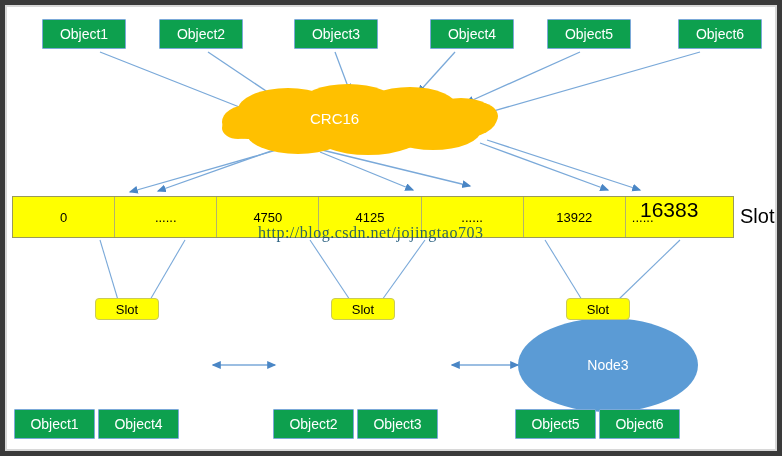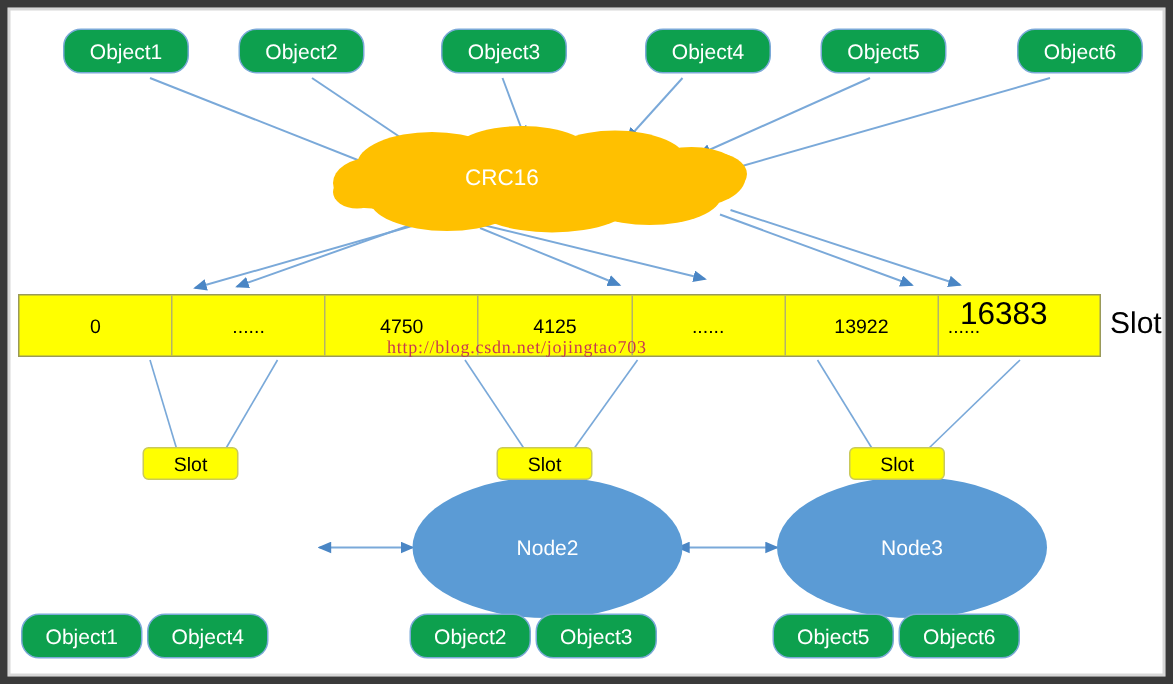--- a/index.html
+++ b/index.html
@@ -29,21 +29,21 @@
     z-index:0;
   }
 
   .layer{ position:absolute; left:0; top:0; width:782px; height:456px; z-index:5;}
 
   
   .objbox{
     position:absolute;
     background:#0da04e;
     border:1px solid #7ba9d8;
-    border-radius:12px;
+    border-radius:1px;
     color:#ffffff;
     font-size:14px;
     display:flex; align-items:center; justify-content:center;
     box-sizing:border-box;
     z-index:20;
     white-space:nowrap;
   }
 
   
   .cloud{
@@ -95,22 +95,22 @@
     color:#000;
     z-index:22;
     white-space:nowrap;
   }
 
   
   .watermark{
     position:absolute;
     left:258px; top:224px;
     font-family:"Liberation Serif", serif;
-    font-size:12px;
-    color:#be185d;
+    font-size:16px;
+    color:#0c4a6e;
     opacity:.85;
     z-index:19;
     white-space:nowrap;
     letter-spacing:.5px;
   }
 
   
   .slottag{
     position:absolute;
     background:#ffff00;
@@ -222,21 +222,20 @@
   </div>
   <div class="bignum">16383</div>
   <div class="slot-caption">Slot</div>
   <div class="watermark">http://blog.csdn.net/jojingtao703</div>
 
   <div class="slottag" style="left:95px; top:298px; width:64px; height:22px;">Slot</div>
   <div class="objbox" style="left:14px; top:409px; width:81px; height:30px;">Object1</div>
   <div class="objbox" style="left:98px; top:409px; width:81px; height:30px;">Object4</div>
 
   <div class="slottag" style="left:331px; top:298px; width:64px; height:22px;">Slot</div>
-  <div class="node" style="left:275px; top:318px; width:180px; height:94px;">Node2</div>
   <div class="objbox" style="left:273px; top:409px; width:81px; height:30px;">Object2</div>
   <div class="objbox" style="left:357px; top:409px; width:81px; height:30px;">Object3</div>
 
   <div class="slottag" style="left:566px; top:298px; width:64px; height:22px;">Slot</div>
   <div class="node" style="left:518px; top:318px; width:180px; height:94px;">Node3</div>
   <div class="objbox" style="left:515px; top:409px; width:81px; height:30px;">Object5</div>
   <div class="objbox" style="left:599px; top:409px; width:81px; height:30px;">Object6</div>
 
   <div class="frame-outer"></div>
 </div>

